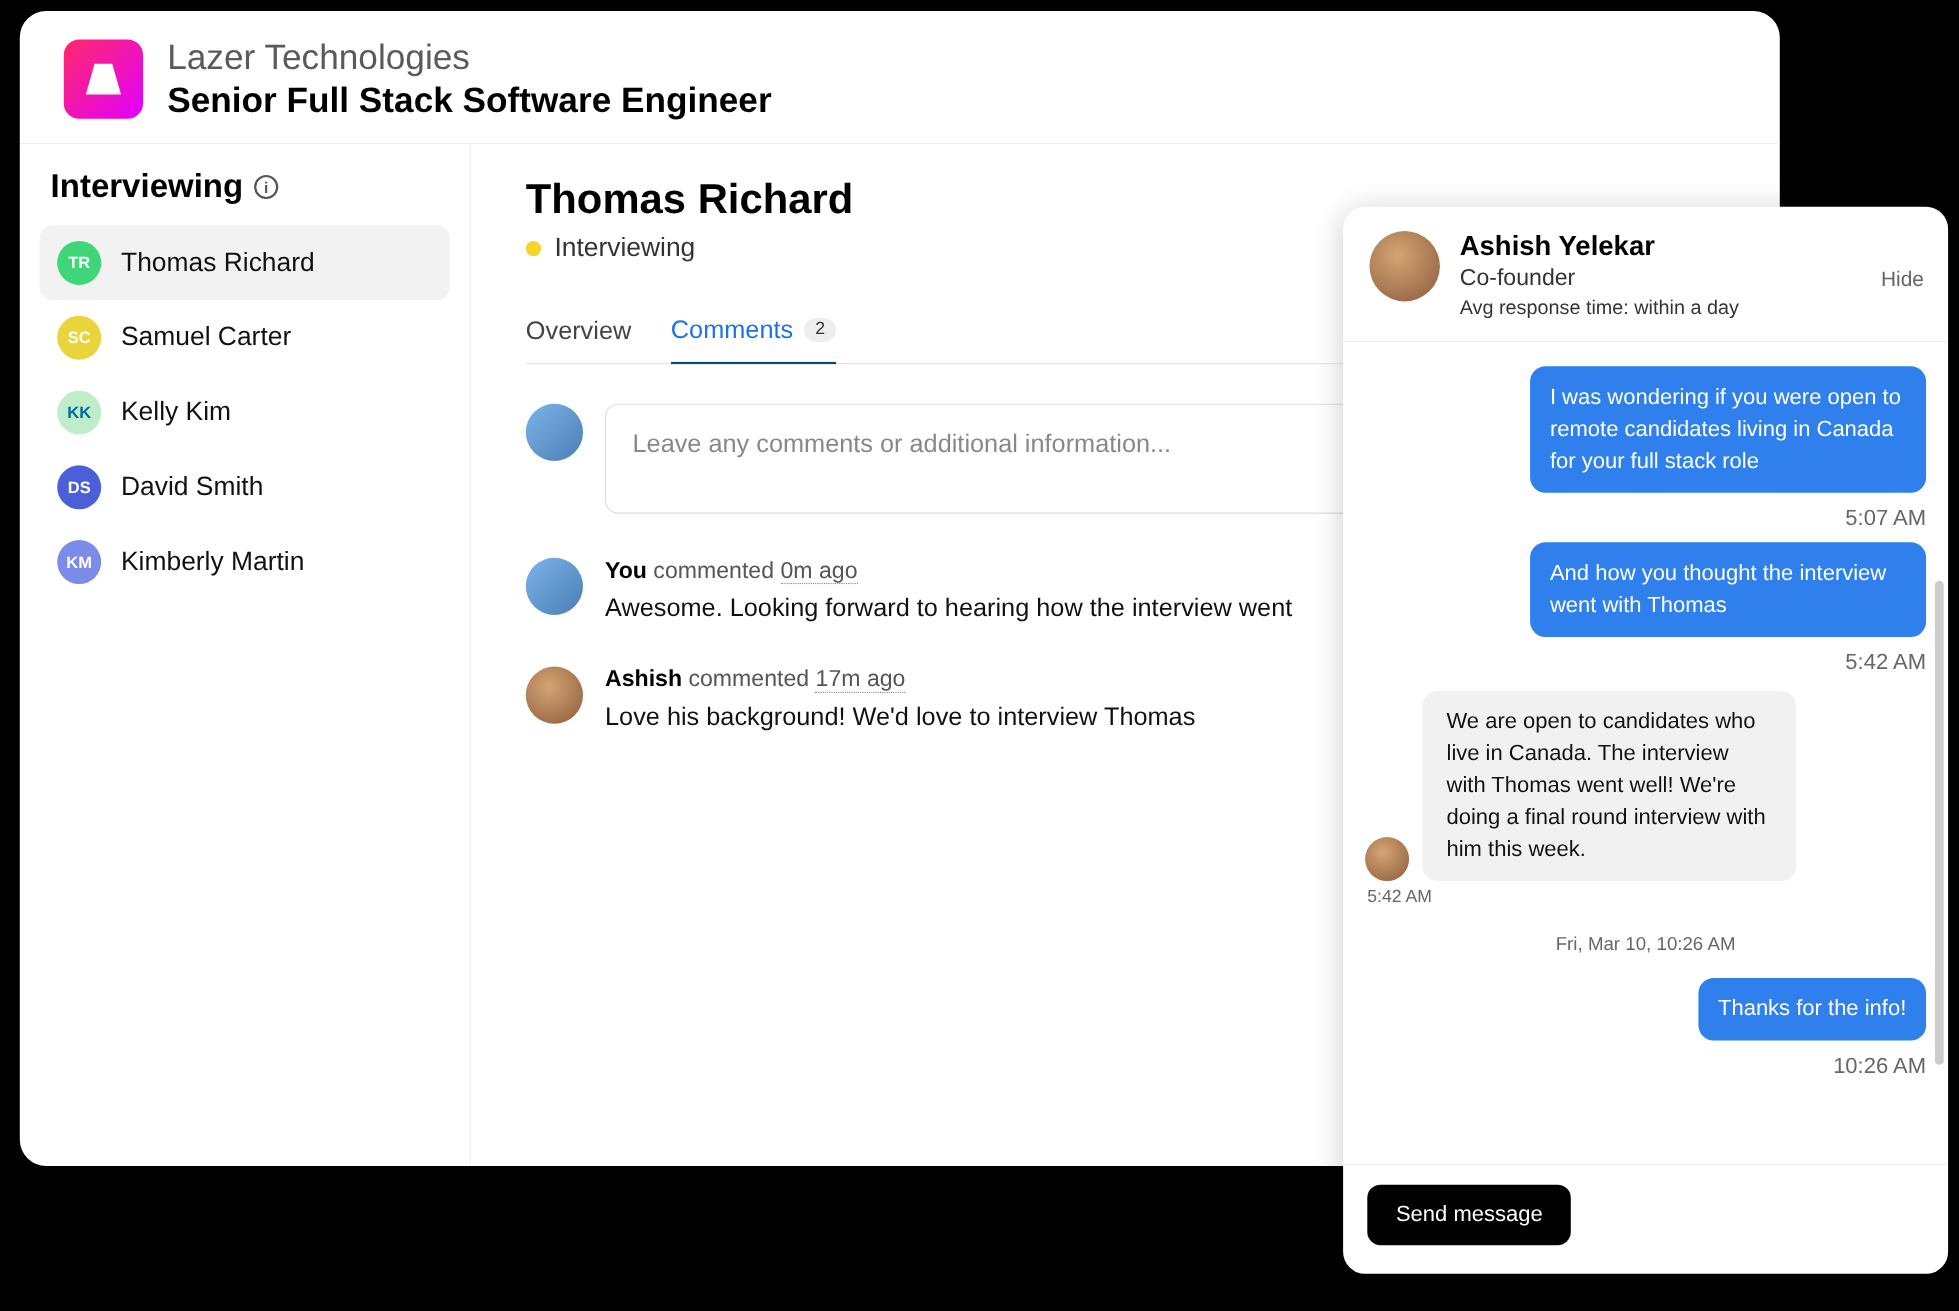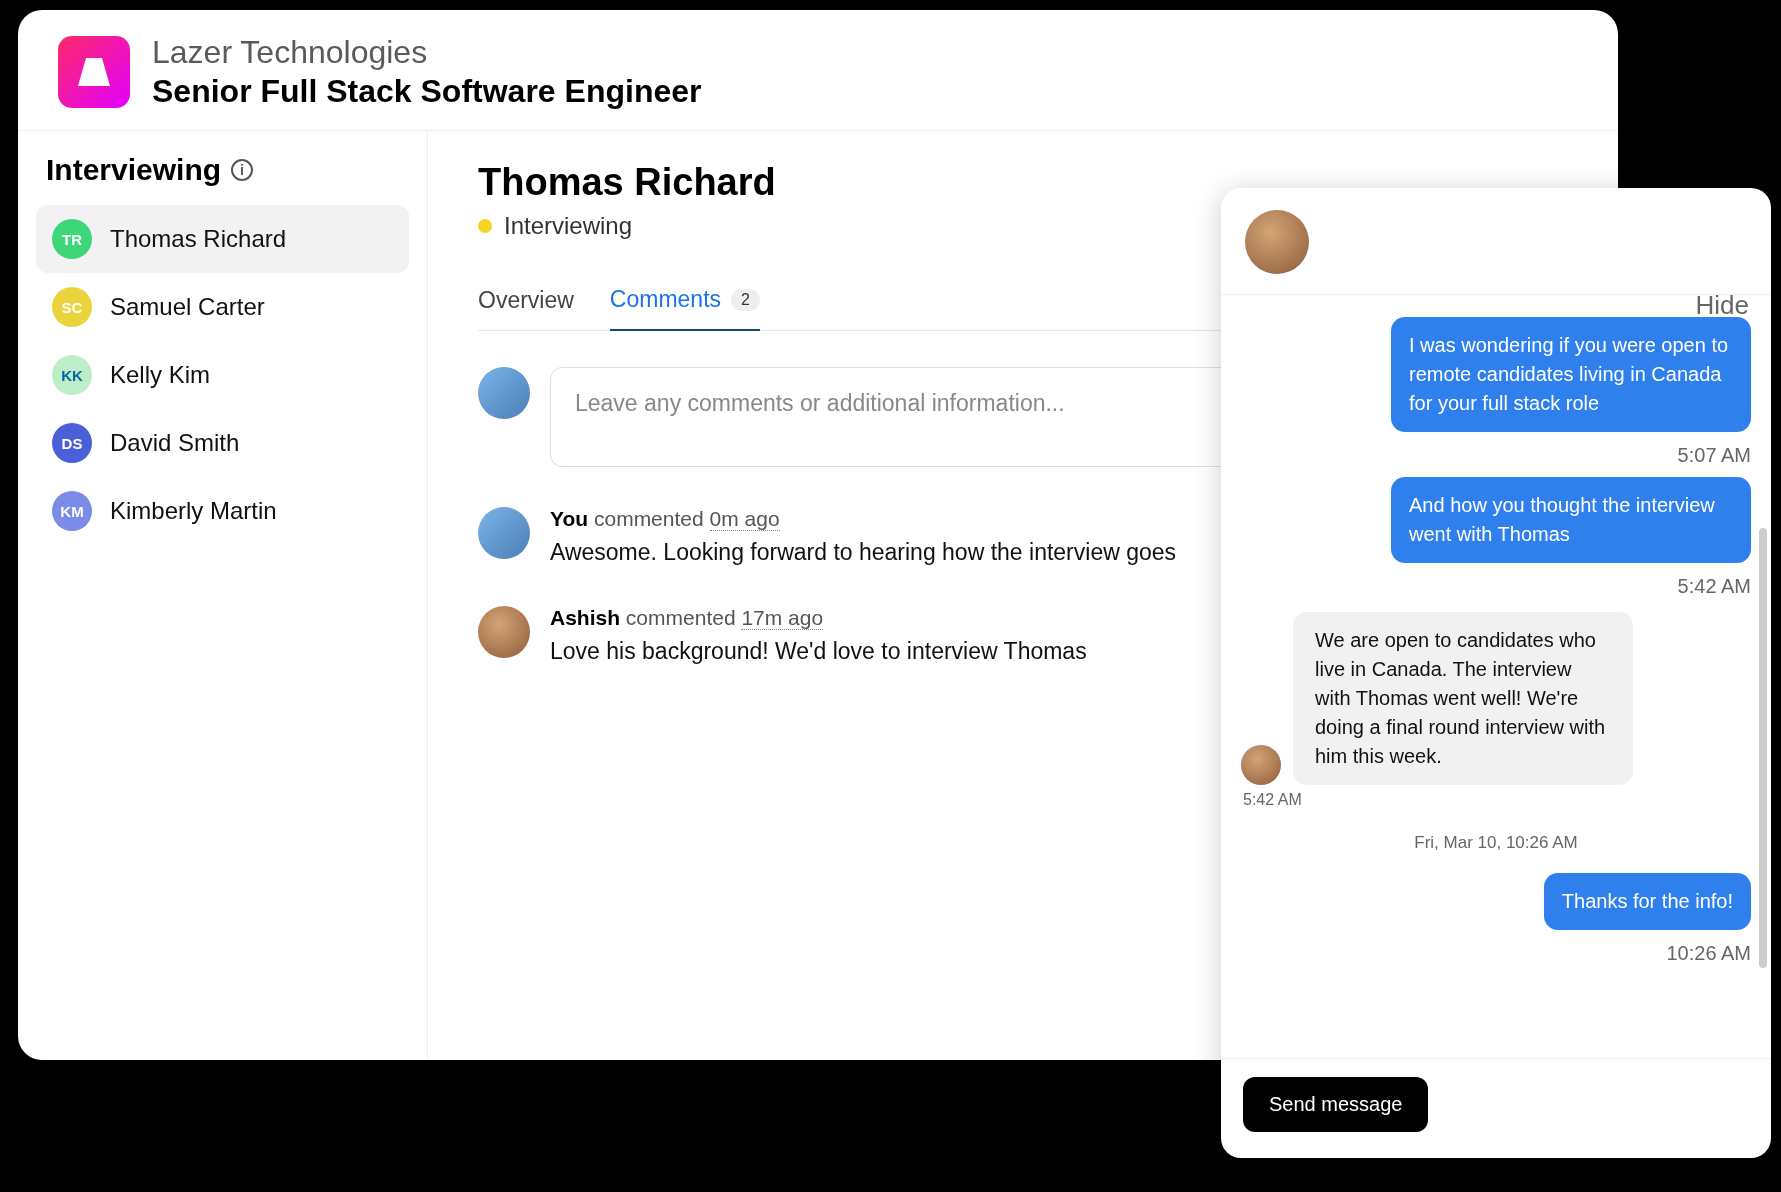--- a/index.html
+++ b/index.html
@@ -135,21 +135,21 @@
   width: 64px; height: 64px; border-radius: 50%;
   background: radial-gradient(circle at 40% 35%, #d4a574, #8b5a3c);
   flex-shrink: 0;
 }
 .chat-header-text { display: flex; flex-direction: column; }
 .chat-name { font-size: 25px; font-weight: 700; }
 .chat-role { font-size: 21px; color: #333; margin-top: 2px; }
 .chat-meta { font-size: 18px; color: #333; margin-top: 4px; }
 .hide-btn {
   position: absolute; right: 22px; top: 56px;
-  font-size: 26px; color: #666; cursor: pointer; margin-top: 46px;
+  font-size: 19px; color: #666; cursor: pointer;
 }
 .chat-body {
   flex: 1; overflow-y: auto; padding: 12px 20px 12px 20px;
   display: flex; flex-direction: column;
 }
 .msg-out {
   align-self: flex-end; max-width: 360px;
   background: #2f80ed; color: #fff;
   padding: 14px 18px; border-radius: 14px;
   font-size: 20px; line-height: 1.45; margin-top: 10px;
@@ -261,38 +261,43 @@
         <div class="compose-box">
           <span>Leave any comments or additional information...</span>
         </div>
       </div>
 
       <div id="comments">
           <div class="comment-item">
             <div class="photo-avatar"></div>
             <div>
               <div class="comment-meta"><span class="author">You</span> <span class="action">commented</span> <span class="time">0m ago</span></div>
-              <div class="comment-body">Awesome. Looking forward to hearing how the interview goes</div>
+              <div class="comment-body">Awesome. Looking forward to hearing how the interview went</div>
             </div>
           </div>
           <div class="comment-item">
             <div class="photo-ashish"></div>
             <div>
               <div class="comment-meta"><span class="author">Ashish</span> <span class="action">commented</span> <span class="time">17m ago</span></div>
               <div class="comment-body">Love his background! We'd love to interview Thomas</div>
             </div>
           </div>
         </div>
     </div>
   </div>
 </div>
 
 <div class="chat-panel">
   <div class="chat-header">
     <div class="chat-avatar"></div>
+    <div class="chat-header-text">
+      <div class="chat-name">Ashish Yelekar</div>
+      <div class="chat-role">Co-founder</div>
+      <div class="chat-meta">Avg response time: within a day</div>
+    </div>
     <div class="hide-btn">Hide</div>
   </div>
   <div class="chat-body" id="chat-body">
       <div class="msg-out">I was wondering if you were open to remote candidates living in Canada for your full stack role</div>
       <div class="msg-time-right">5:07 AM</div>
       <div class="msg-out">And how you thought the interview went with Thomas</div>
       <div class="msg-time-right">5:42 AM</div>
       <div class="msg-in-row">
         <div class="msg-in-avatar"></div>
         <div class="msg-in">We are open to candidates who live in Canada. The interview with Thomas went well! We're doing a final round interview with him this week.</div>

